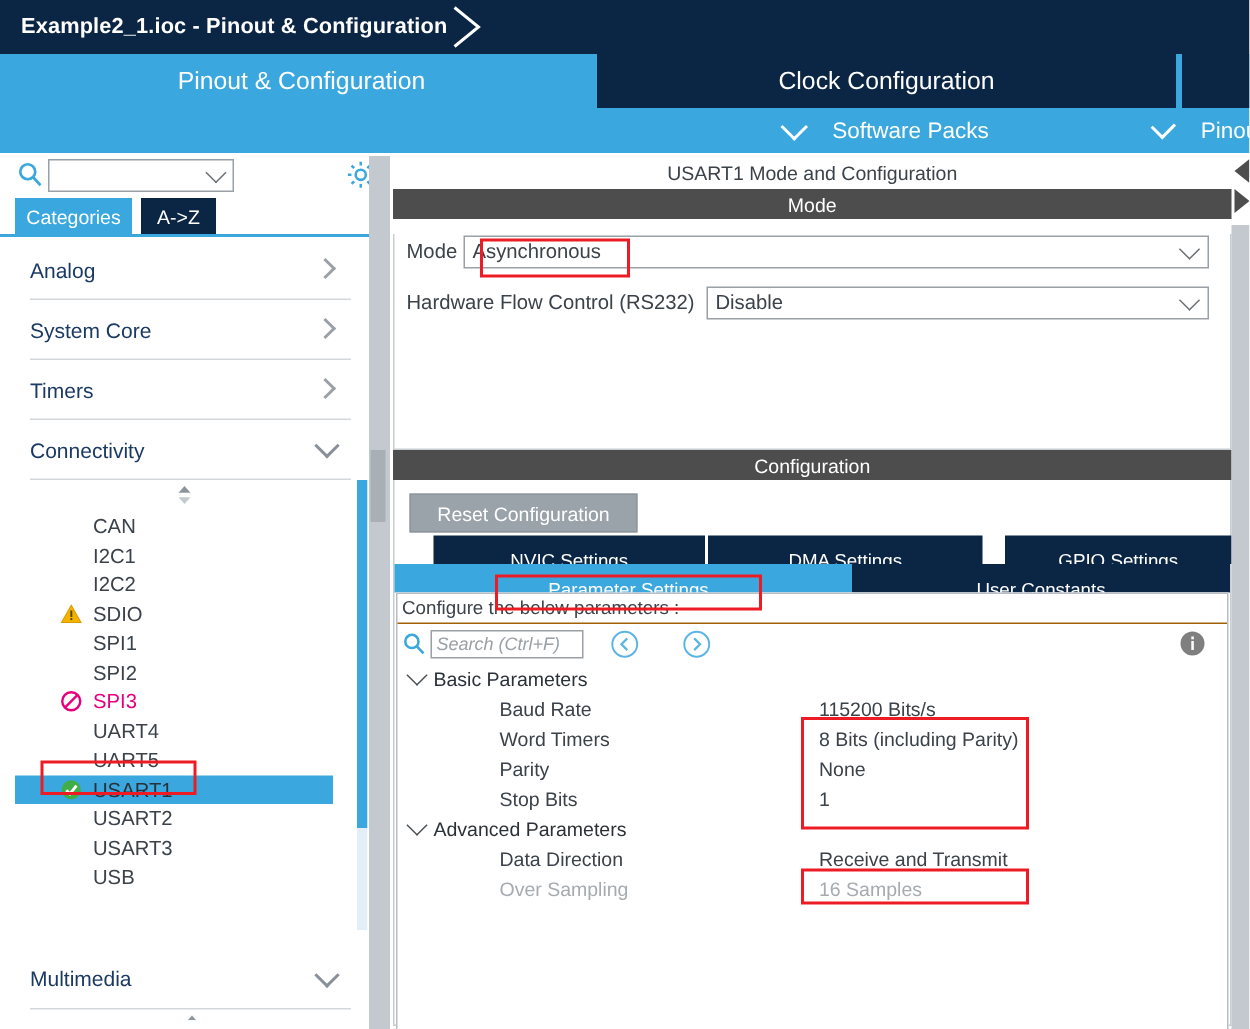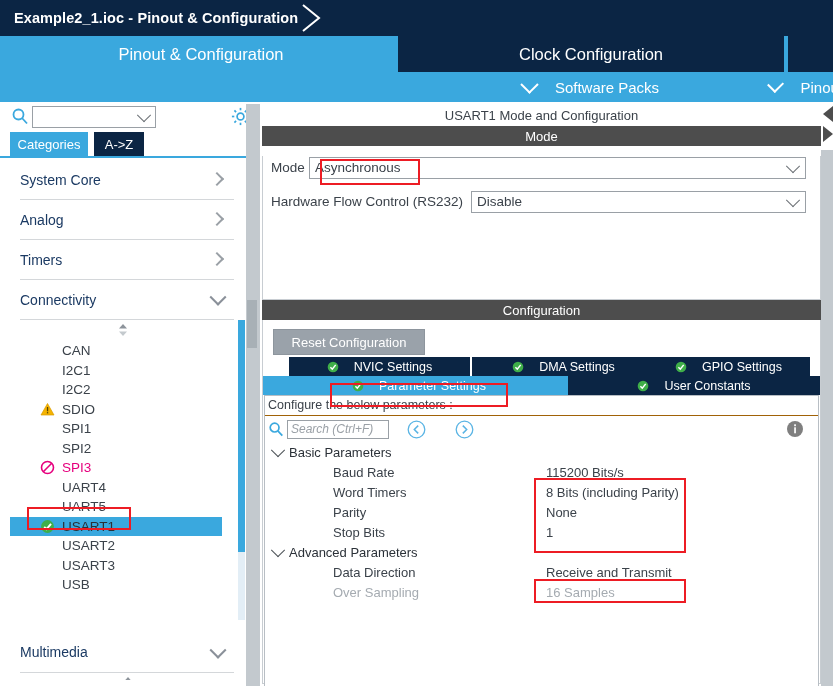--- a/index.html
+++ b/index.html
@@ -178,21 +178,21 @@
   .reset-btn {
     position:absolute; left:10px; top:9px; width:152px; height:26px;
     background:#9aa2aa; color:#ffffff; font-size:13px;
     display:flex; align-items:center; justify-content:center;
     border:1px solid #8d959d; box-sizing:border-box;
   }
   .conf-tabrow { position:absolute; left:0; width:557px; height:19px; }
   .conf-tab {
     position:absolute; top:0; height:19px; background:#0b2544;
     display:flex; align-items:center; justify-content:center;
-    color:#ffffff; font-size:12.5px; gap:15px; box-sizing:border-box;
+    color:#ffffff; font-size:12.5px; gap:15px; box-sizing:border-box;flex-direction:column;
   }
   .conf-tab.active { background:#3aa8de; }
   .conf-blank { position:absolute; top:0; height:19px; background:#3aa8de; }
 
   .params-frame {
     position:absolute; left:1px; top:56px; width:555px; height:306px;
     border:1px solid #b8bec4; box-sizing:border-box; background:#ffffff;
   }
   .params-hdr { height:19px; font-size:12.5px; color:#3b424a; padding-left:3px; line-height:19px; border-bottom:1px solid #a16207;}
   .params-search { position:relative; height:27px; }
@@ -279,25 +279,25 @@
       </div>
       <div class="cat-tab unsel">
         <span>A-&gt;Z</span>
       </div>
     </div>
     <div class="cat-underline" style="top:54px;"></div>
 
     <div class="listarea">
 
       <div class="group-row">
+        <span class="group-label">Analog</span>
+        <span class="group-arrow-right"></span>
+      </div>
+      <div class="group-row">
         <span class="group-label">System Core</span>
-        <span class="group-arrow-right"></span>
-      </div>
-      <div class="group-row">
-        <span class="group-label">Analog</span>
         <span class="group-arrow-right"></span>
       </div>
       <div class="group-row">
         <span class="group-label">Timers</span>
         <span class="group-arrow-right"></span>
       </div>
       <div class="group-row">
         <span class="group-label">Connectivity</span>
         <span class="group-arrow-down"></span>
       </div>
@@ -443,21 +443,21 @@
           </svg>
           <span>NVIC Settings</span>
         </div>
         <div class="conf-tab" style="left:209px;width:183px;">
           <svg width="12" height="12" viewBox="0 0 12 12">
             <circle cx="6" cy="6" r="5.3" fill="#3fae49"></circle>
             <polyline points="3.4,6.3 5.3,8.2 8.7,3.9" fill="none" stroke="#ffffff" stroke-width="1.5"></polyline>
           </svg>
           <span>DMA Settings</span>
         </div>
-        <div class="conf-tab" style="left:384px;width:163px;">
+        <div class="conf-tab" style="left:407px;width:151px;">
           <svg width="12" height="12" viewBox="0 0 12 12">
             <circle cx="6" cy="6" r="5.3" fill="#3fae49"></circle>
             <polyline points="3.4,6.3 5.3,8.2 8.7,3.9" fill="none" stroke="#ffffff" stroke-width="1.5"></polyline>
           </svg>
           <span>GPIO Settings</span>
         </div>
       </div>
 
       <div class="conf-tabrow" style="top:56px;">
         <div class="conf-blank" style="left:0px;width:305px;"></div>

